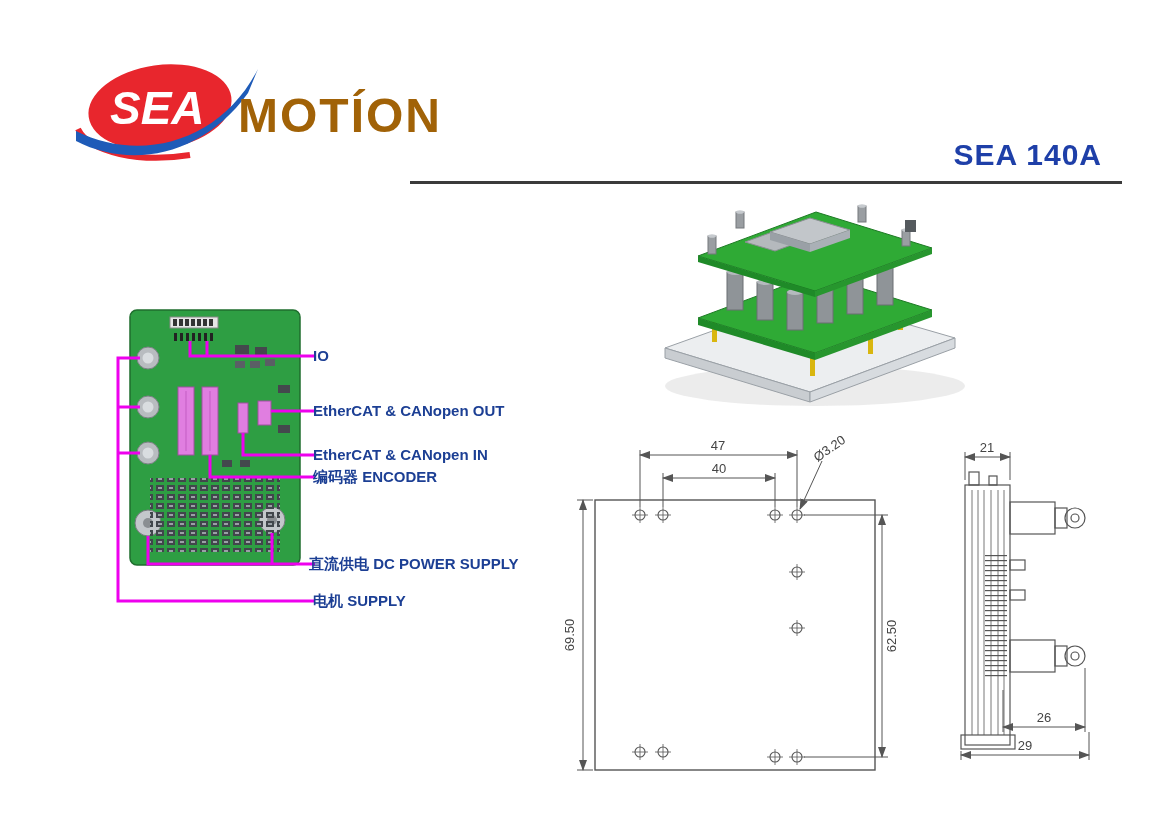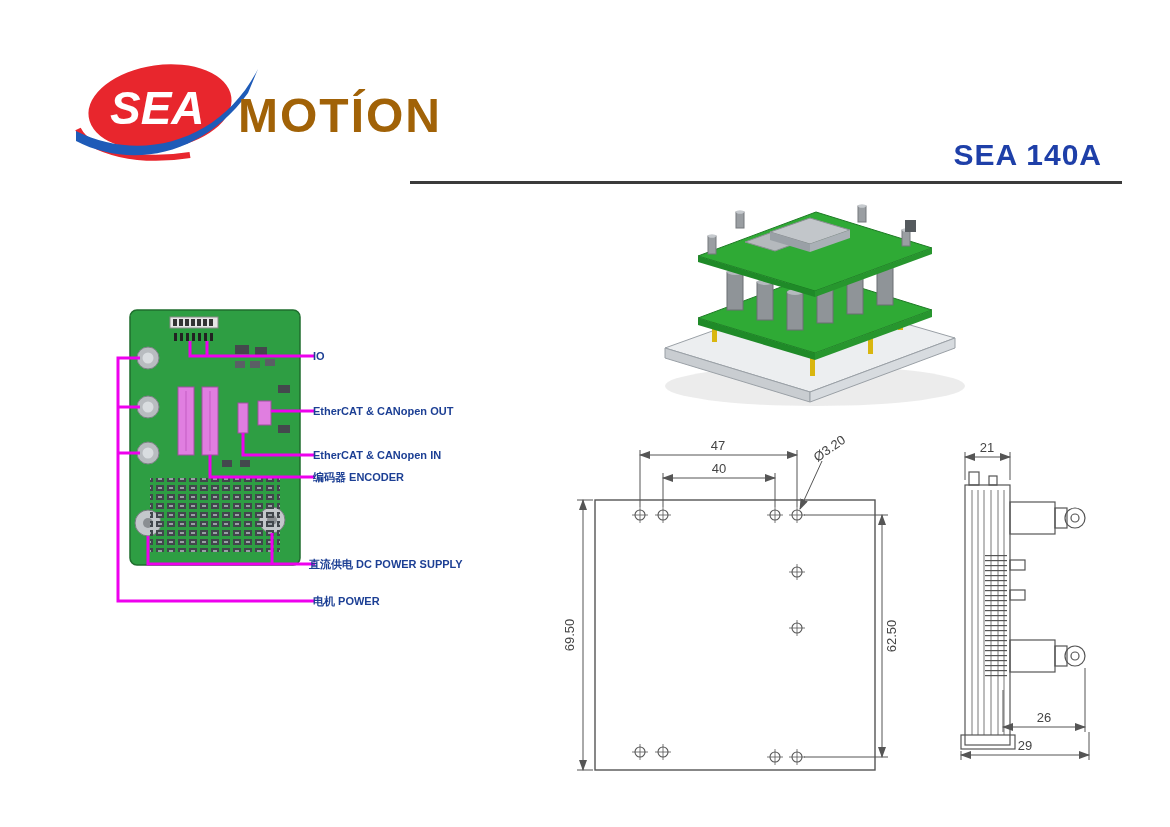--- a/index.html
+++ b/index.html
@@ -8,21 +8,21 @@
     position:relative;
     background:#ffffff;
     font-family:"Liberation Sans","DejaVu Sans",sans-serif;
     overflow:hidden;
   }
   .abs { position:absolute;text-decoration:underline; }
   .callout-label {
     position:absolute;
     color:#1c3f94;
     font-weight:bold;
-    font-size:11px;
+    font-size:15px;
     white-space:nowrap;
     line-height:16px;
   }
   .motion-text {
     position:absolute;
     left:238px; top:88px;
     font-size:48px;
     font-weight:800;
     letter-spacing:2px;
     color:#a16207;
@@ -158,21 +158,21 @@
       <polyline points="110,160 110,182 215,182"></polyline>
     </g>
   </svg>
 </div>
 
 <div class="callout-label" style="left:313px; top:348px;">IO</div>
 <div class="callout-label" style="left:313px; top:403px;text-align:center;">EtherCAT &amp; CANopen OUT</div>
 <div class="callout-label" style="left:313px; top:447px;">EtherCAT &amp; CANopen IN</div>
 <div class="callout-label" style="left:313px; top:469px;">编码器 ENCODER</div>
 <div class="callout-label" style="left:309px; top:556px;">直流供电 DC POWER SUPPLY</div>
-<div class="callout-label" style="left:313px; top:593px;">电机 POWER</div>
+<div class="callout-label" style="left:313px; top:593px;">电机 SUPPLY</div>
 
 <div class="abs" style="left:650px; top:190px; width:320px; height:230px;">
   <svg width="320" height="230" viewBox="0 0 320 230">
     <ellipse cx="165" cy="196" rx="150" ry="20" fill="#dcdcdc" opacity="0.55"></ellipse>
 
     <g>
       <polygon points="15,158 160,202 305,148 160,106" fill="#eceef0" stroke="#9aa0a6"></polygon>
       <polygon points="15,158 160,202 160,212 15,168" fill="#c9cdd1" stroke="#9aa0a6"></polygon>
       <polygon points="160,202 305,148 305,158 160,212" fill="#d7dbdf" stroke="#9aa0a6"></polygon>
     </g>

